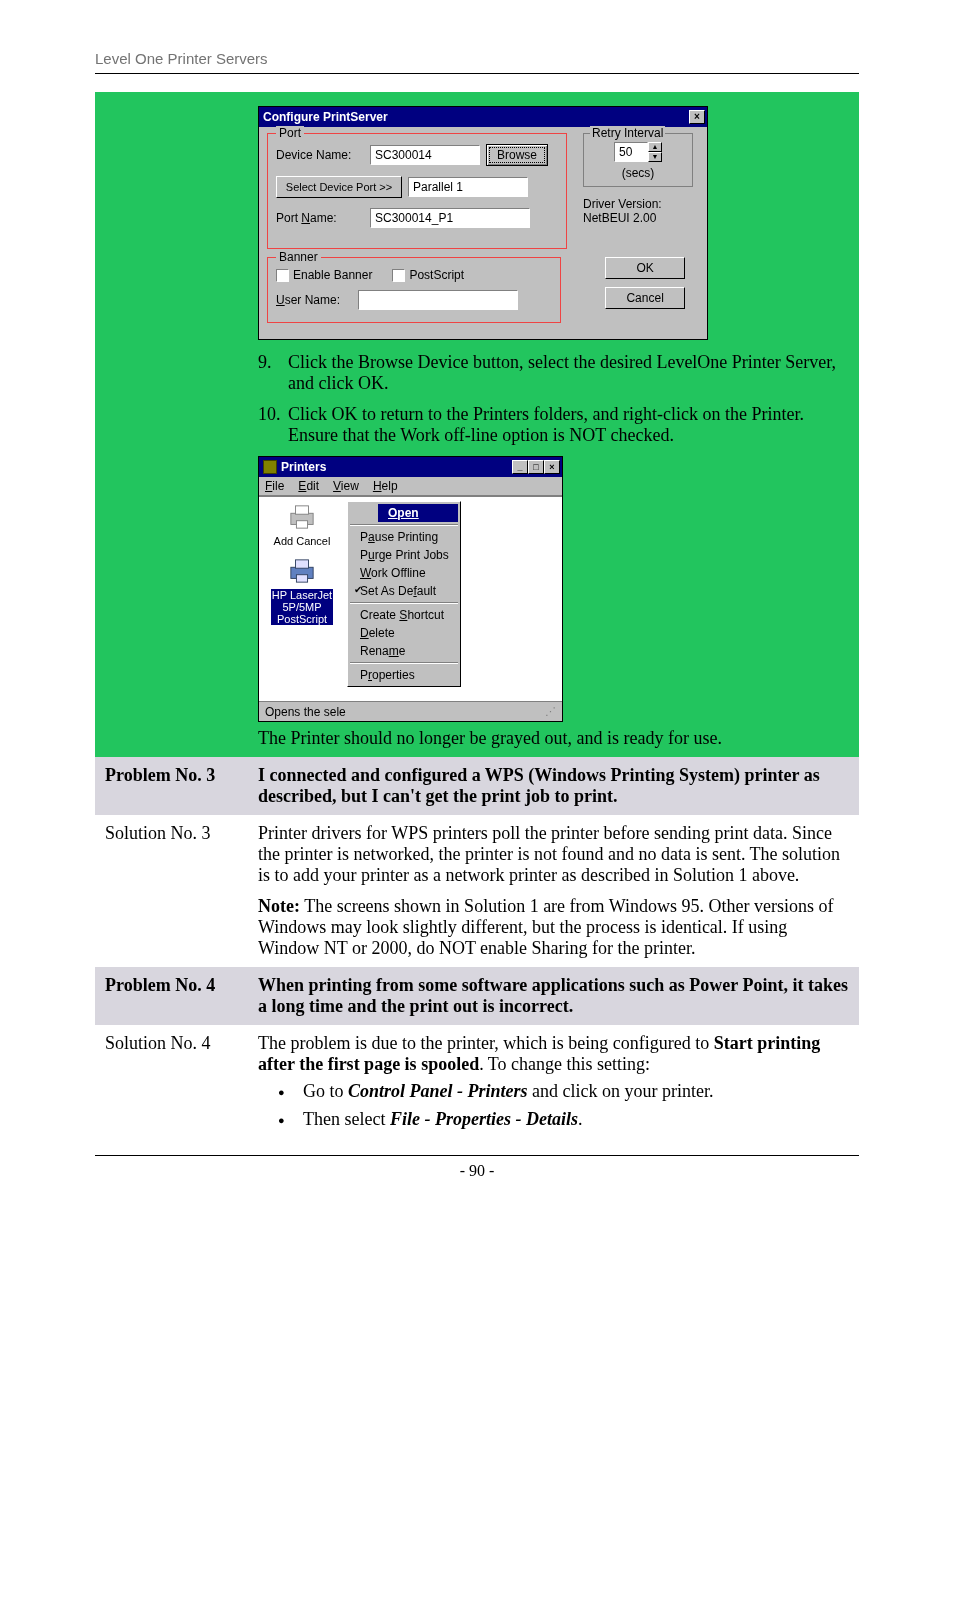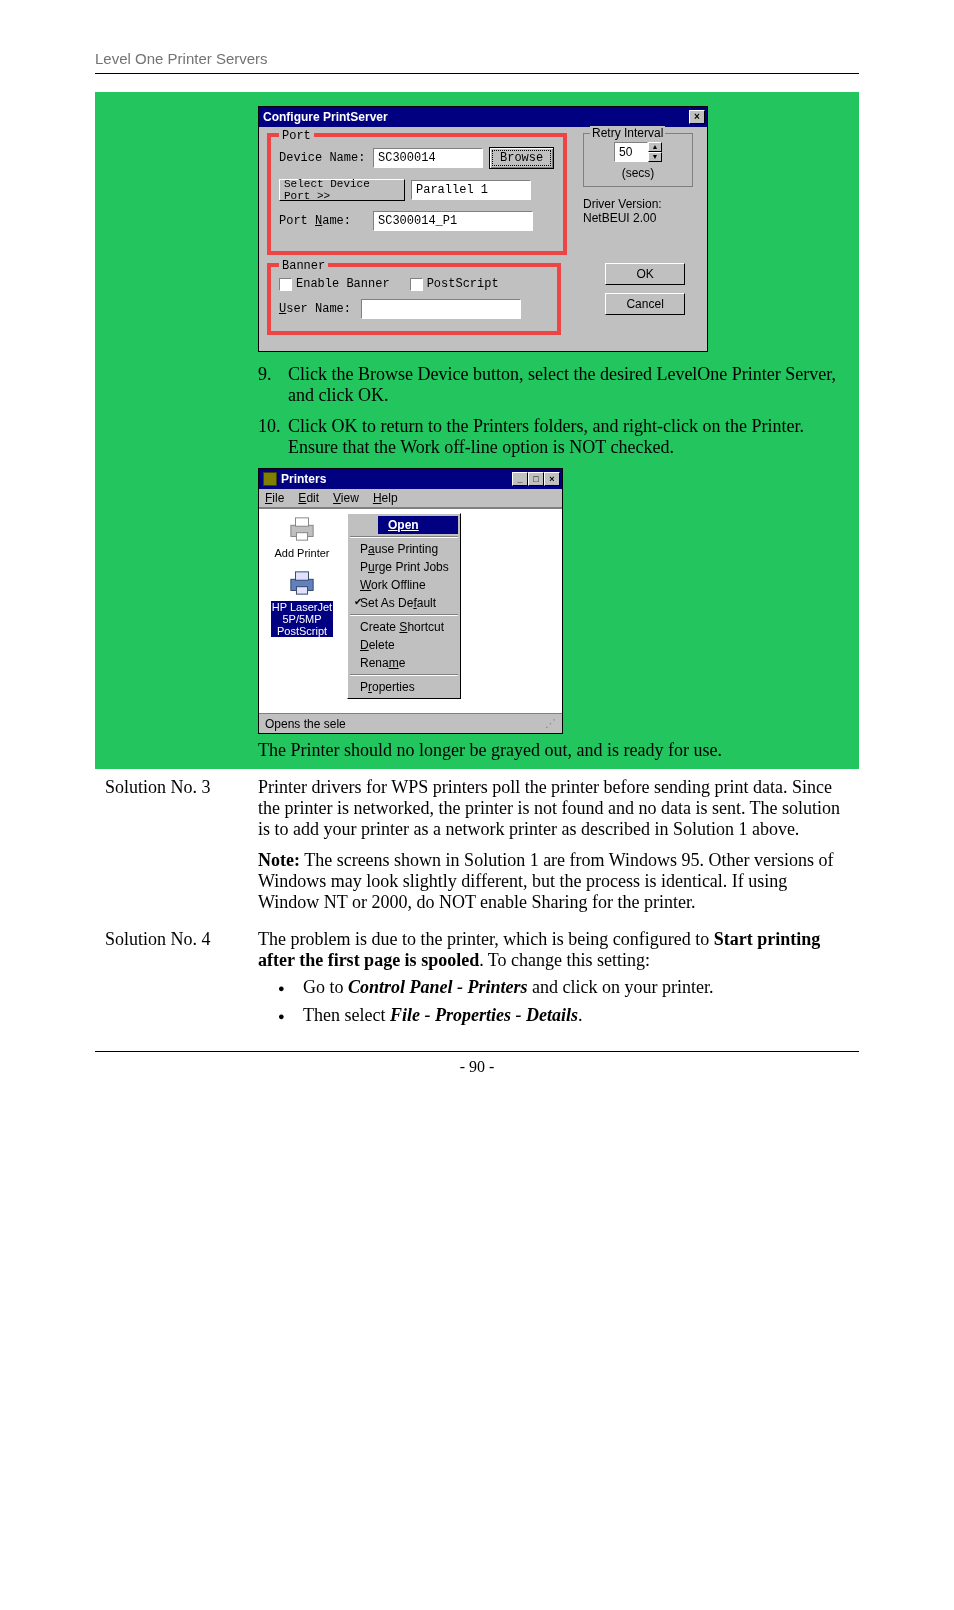--- a/index.html
+++ b/index.html
@@ -84,25 +84,24 @@
       border-right: 1px solid #000;
       border-bottom: 1px solid #000;
       font-size: 10px;
       font-weight: bold;
       text-align: center;
       line-height: 12px;
       color: #000;
     }
     .dlg1 .body { padding: 6px 8px 8px 8px; position: relative; }
     .dlg1 .grp {
-      border: 4px solid #ef4444;
+      border: 1px solid #ef4444;
       padding: 10px 8px 12px 8px;
       margin-bottom: 8px;
       position: relative;
-      font-family: Liberation Mono, monospace;
     }
     .dlg1 .grp .legend {
       position: absolute;
       top: -8px; left: 8px;
       background: #c0c0c0;
       padding: 0 3px;
       font-size: 12px;
     }
     .dlg1 .row { display: flex; align-items: center; margin-bottom: 10px; gap: 6px; }
     .dlg1 .lbl { width: 88px; font-size: 12px; }
@@ -354,21 +353,21 @@
         </div>
         <div class="client">
           <div class="iconcol">
             <div class="picon">
               <svg class="printer-svg" viewBox="0 0 32 28">
                     <rect x="4" y="10" width="24" height="12" fill="#c0c0c0" stroke="#808080"></rect>
                     <rect x="9" y="2" width="14" height="9" fill="#fff" stroke="#808080"></rect>
                     <rect x="10" y="18" width="12" height="8" fill="#fff" stroke="#808080"></rect>
                   </svg>
             </div>
-            <div class="ilabel">Add Printer</div>
+            <div class="ilabel">Add Cancel</div>
             <div class="picon" style="margin-top:6px;">
               <svg class="printer-svg" viewBox="0 0 32 28">
                     <rect x="4" y="10" width="24" height="12" fill="#6080c0" stroke="#304060"></rect>
                     <rect x="9" y="2" width="14" height="9" fill="#e0e0ff" stroke="#304060"></rect>
                     <rect x="10" y="18" width="12" height="8" fill="#e0e0ff" stroke="#304060"></rect>
                   </svg>
             </div>
             <div class="ilabel selected">
               <span>HP LaserJet</span><br>
               <span>5P/5MP</span><br>
@@ -393,31 +392,39 @@
         <div class="status">
           <span>Opens the sele</span>
           <span class="grip">⋰</span>
         </div>
       </div>
 
       <div class="after-img">The Printer should no longer be grayed out, and is ready for use.</div>
     </td>
   </tr>
 
+  <tr class="problemrow">
+    <td class="labelcol">Problem No. 3</td>
+    <td class="contentcol">I connected and configured a WPS (Windows Printing System) printer as described, but I can't get the print job to print.</td>
+  </tr>
 
   <tr class="whiterow">
     <td class="labelcol">Solution No. 3</td>
     <td class="contentcol">
       <div>Printer drivers for WPS printers poll the printer before sending print data. Since the printer is networked, the printer is not found and no data is sent. The solution is to add your printer as a network printer as described in Solution 1 above.</div>
       <div class="note-para">
         <span class="bold">Note:</span><span> The screens shown in Solution 1 are from Windows 95. Other versions of Windows may look slightly different, but the process is identical. If using Window NT or 2000, do NOT enable Sharing for the printer.</span>
       </div>
     </td>
   </tr>
 
+  <tr class="problemrow">
+    <td class="labelcol">Problem No. 4</td>
+    <td class="contentcol">When printing from some software applications such as Power Point, it takes a long time and the print out is incorrect.</td>
+  </tr>
 
   <tr class="whiterow">
     <td class="labelcol">Solution No. 4</td>
     <td class="contentcol">
       <div>
         <span>The problem is due to the printer, which is being configured to </span><span class="bold">Start printing after the first page is spooled</span><span>. To change this setting:</span>
       </div>
       <ul class="bullets">
         <li>
           <span class="dot">●</span>

